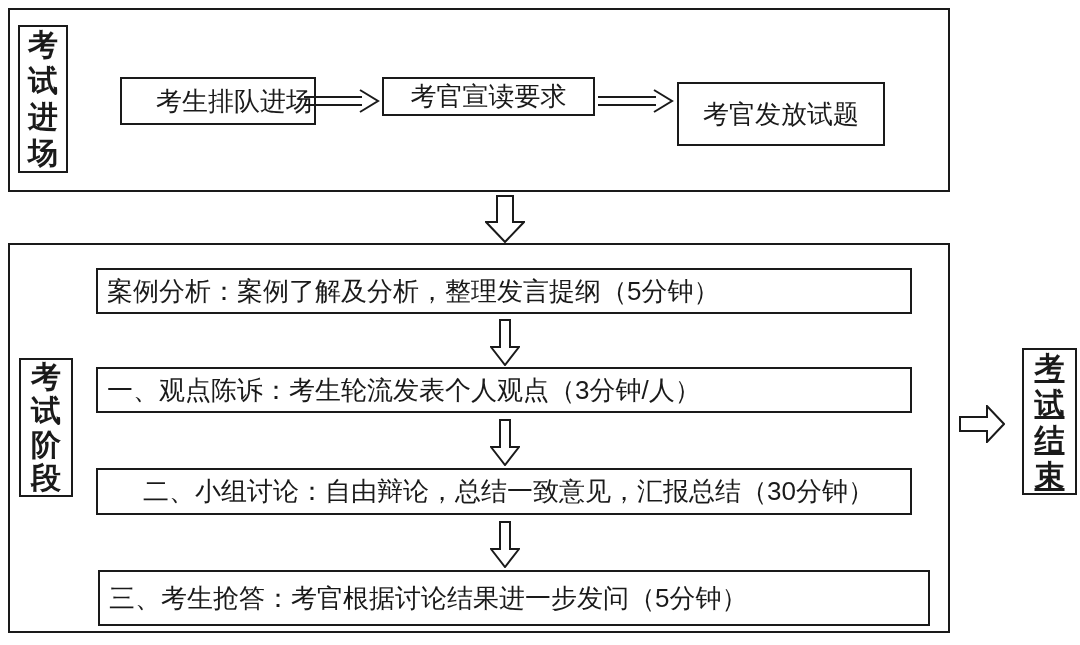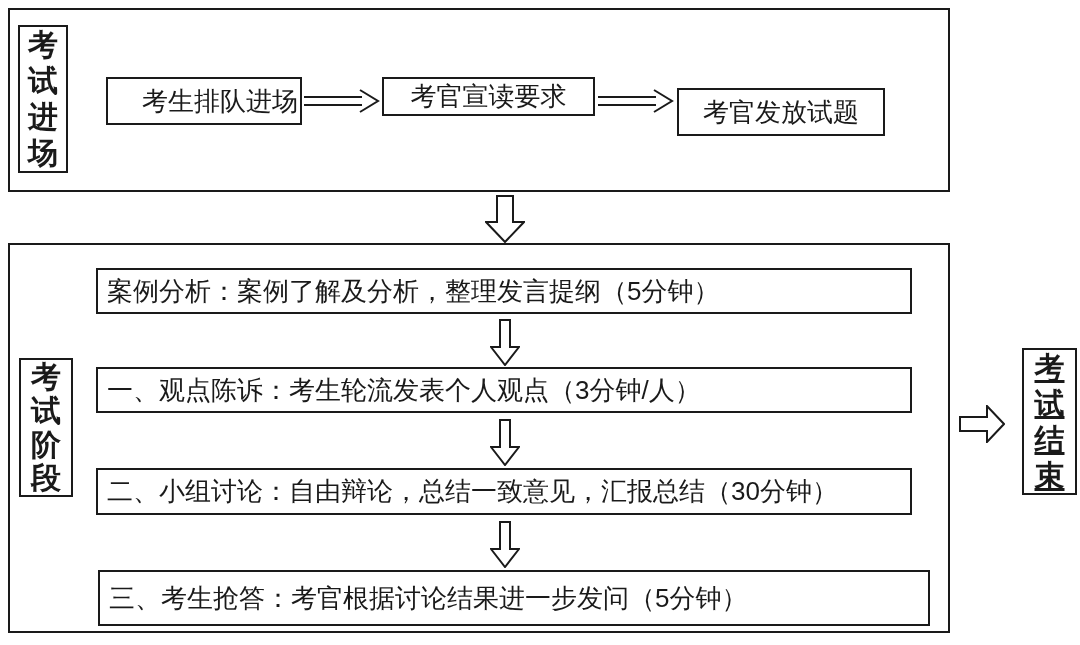--- a/index.html
+++ b/index.html
@@ -52,39 +52,39 @@
 <body>
 
 <div class="canvas">
 
   <div class="abs outer-box" style="left:8px; top:8px; width:942px; height:184px;"></div>
 
   <div class="abs vlabel-box" style="left:18px; top:25px; width:50px; height:148px;align-items:flex-end;">
     <span class="vtext">考试进场</span>
   </div>
 
-  <div class="abs node centered" style="left:106px; top:77px; width:196px; height:48px;padding-left:32px;">
+  <div class="abs node centered" style="left:120px; top:77px; width:196px; height:48px;padding-left:32px;">
     <span>考生排队进场</span>
   </div>
 
   <svg class="abs arrow" style="left:303px; top:88px;" width="78" height="26" viewBox="0 0 78 26">
     <path d="M1,9 H59 M1,17 H59" stroke="#1a1a1a" stroke-width="2" fill="none"></path>
     <path d="M57,2 L75,13 L57,24" stroke="#1a1a1a" stroke-width="2" fill="none"></path>
   </svg>
 
   <div class="abs node centered" style="left:382px; top:77px; width:213px; height:39px;">
     <span>考官宣读要求</span>
   </div>
 
   <svg class="abs arrow" style="left:597px; top:88px;" width="78" height="26" viewBox="0 0 78 26">
     <path d="M1,9 H59 M1,17 H59" stroke="#1a1a1a" stroke-width="2" fill="none"></path>
     <path d="M57,2 L75,13 L57,24" stroke="#1a1a1a" stroke-width="2" fill="none"></path>
   </svg>
 
-  <div class="abs node centered" style="left:677px; top:88px; width:208px; height:48px;">
+  <div class="abs node centered" style="left:677px; top:82px; width:208px; height:64px;">
     <span>考官发放试题</span>
   </div>
 
   <svg class="abs arrow" style="left:485px; top:195px;" width="40" height="48" viewBox="0 0 40 48">
     <polygon points="12,1 28,1 28,27 39,27 20,47 1,27 12,27" fill="#ffffff" stroke="#1a1a1a" stroke-width="2"></polygon>
   </svg>
 
   <div class="abs outer-box" style="left:8px; top:243px; width:942px; height:390px;"></div>
 
   <div class="abs vlabel-box" style="left:19px; top:358px; width:54px; height:139px;">
@@ -100,21 +100,21 @@
   </svg>
 
   <div class="abs node row" style="left:96px; top:367px; width:816px; height:46px;">
     <span>一、观点陈诉：考生轮流发表个人观点（3分钟/人）</span>
   </div>
 
   <svg class="abs arrow" style="left:490px; top:419px;" width="30" height="47" viewBox="0 0 30 47">
     <polygon points="10,1 20,1 20,28 29,28 15,46 1,28 10,28" fill="#ffffff" stroke="#1a1a1a" stroke-width="2"></polygon>
   </svg>
 
-  <div class="abs node row" style="left:96px; top:468px; width:816px; height:47px;">
+  <div class="abs node row" style="left:96px; top:468px; width:816px; height:47px;justify-content:center;">
     <span>二、小组讨论：自由辩论，总结一致意见，汇报总结（30分钟）</span>
   </div>
 
   <svg class="abs arrow" style="left:490px; top:521px;" width="30" height="47" viewBox="0 0 30 47">
     <polygon points="10,1 20,1 20,28 29,28 15,46 1,28 10,28" fill="#ffffff" stroke="#1a1a1a" stroke-width="2"></polygon>
   </svg>
 
   <div class="abs node row" style="left:98px; top:570px; width:832px; height:56px;">
     <span>三、考生抢答：考官根据讨论结果进一步发问（5分钟）</span>
   </div>

